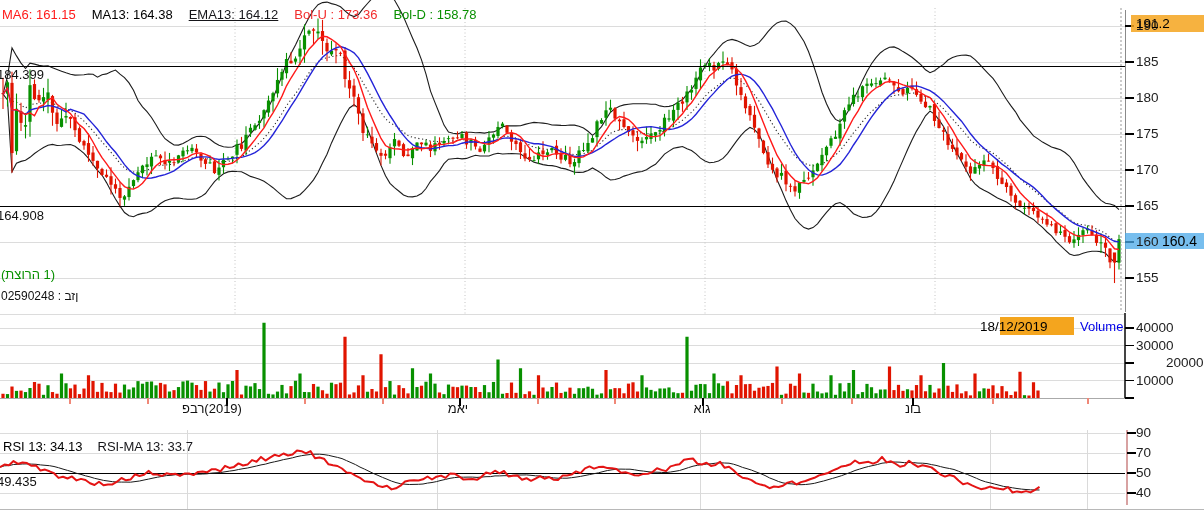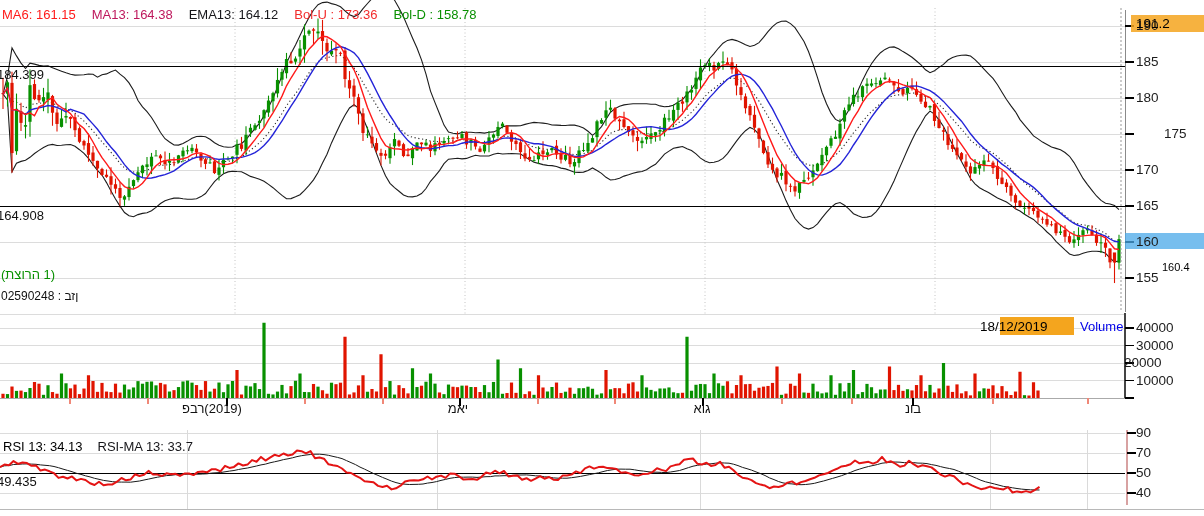--- a/index.html
+++ b/index.html
@@ -821,54 +821,54 @@
       <path d="M0.0 467.1 L4.5 464.5 L9.0 465.2 L13.5 461.1 L18.0 463.9 L22.5 462.5 L27.0 463.1 L31.5 465.8 L36.0 465.4 L40.5 470.6 L45.0 469.6 L49.5 471.3 L54.0 473.2 L58.5 477.9 L63.0 476.8 L67.5 478.5 L72.0 476.4 L76.5 480.4 L81.0 478.9 L85.5 480.0 L90.0 483.2 L94.5 485.0 L99.0 481.7 L103.5 485.3 L108.0 484.5 L112.5 484.4 L117.0 481.7 L121.5 478.0 L126.0 480.3 L130.5 479.6 L135.0 474.3 L139.5 476.0 L144.0 474.7 L148.5 470.9 L153.0 474.5 L157.5 474.6 L162.0 476.0 L166.5 473.3 L171.0 474.3 L175.5 473.8 L180.0 475.9 L184.5 473.6 L189.0 473.5 L193.5 475.1 L198.0 471.9 L202.5 471.6 L207.0 472.3 L211.5 469.3 L216.0 469.3 L220.5 471.4 L225.0 465.8 L229.5 467.9 L234.0 466.9 L238.5 463.4 L243.0 465.5 L247.5 464.6 L252.0 460.1 L256.5 461.7 L261.0 456.9 L265.5 460.6 L270.0 457.7 L274.5 454.8 L279.0 456.1 L283.5 453.5 L288.0 455.5 L292.5 454.6 L297.0 450.4 L301.5 451.2 L306.0 453.4 L310.5 451.1 L315.0 458.3 L319.5 457.5 L324.0 458.7 L328.5 464.3 L333.0 465.3 L337.5 466.0 L342.0 468.5 L346.5 472.5 L351.0 473.0 L355.5 475.6 L360.0 477.8 L364.5 481.3 L369.0 481.7 L373.5 482.3 L378.0 485.9 L382.5 487.0 L387.0 485.8 L391.5 489.4 L396.0 488.3 L400.5 485.7 L405.0 481.5 L409.5 480.5 L414.0 480.2 L418.5 480.5 L423.0 479.3 L427.5 476.5 L432.0 479.5 L436.5 476.7 L441.0 475.6 L445.5 477.9 L450.0 473.6 L454.5 473.7 L459.0 476.3 L463.5 479.6 L468.0 479.3 L472.5 479.0 L477.0 479.8 L481.5 476.8 L486.0 472.5 L490.5 473.8 L495.0 470.7 L499.5 473.3 L504.0 471.0 L508.5 476.4 L513.0 475.8 L517.5 475.6 L522.0 479.7 L526.5 478.2 L531.0 480.8 L535.5 478.6 L540.0 476.2 L544.5 478.7 L549.0 477.0 L553.5 479.7 L558.0 480.0 L562.5 475.6 L567.0 475.5 L571.5 474.6 L576.0 471.4 L580.5 473.1 L585.0 468.4 L589.5 466.4 L594.0 468.6 L598.5 467.1 L603.0 466.7 L607.5 468.1 L612.0 468.3 L616.5 469.0 L621.0 472.7 L625.5 472.3 L630.0 473.6 L634.5 475.2 L639.0 475.4 L643.5 473.9 L648.0 473.7 L652.5 472.1 L657.0 468.3 L661.5 469.9 L666.0 471.1 L670.5 466.4 L675.0 465.1 L679.5 464.3 L684.0 459.8 L688.5 459.1 L693.0 458.5 L697.5 463.8 L702.0 464.5 L706.5 462.8 L711.0 465.9 L715.5 464.9 L720.0 461.7 L724.5 467.7 L729.0 466.7 L733.5 470.3 L738.0 474.7 L742.5 477.8 L747.0 478.4 L751.5 480.1 L756.0 483.1 L760.5 484.6 L765.0 485.6 L769.5 488.2 L774.0 486.5 L778.5 487.0 L783.0 485.8 L787.5 482.6 L792.0 481.4 L796.5 484.5 L801.0 482.1 L805.5 481.0 L810.0 479.2 L814.5 477.8 L819.0 475.4 L823.5 474.3 L828.0 473.0 L832.5 470.6 L837.0 468.8 L841.5 466.4 L846.0 465.7 L850.5 464.2 L855.0 460.5 L859.5 463.3 L864.0 462.5 L868.5 461.8 L873.0 463.7 L877.5 461.8 L882.0 456.9 L886.5 462.4 L891.0 461.3 L895.5 463.7 L900.0 466.8 L904.5 465.6 L909.0 460.8 L913.5 464.2 L918.0 466.9 L922.5 465.2 L927.0 466.2 L931.5 467.4 L936.0 470.9 L940.5 474.6 L945.0 476.6 L949.5 475.0 L954.0 476.3 L958.5 480.4 L963.0 484.2 L967.5 483.1 L972.0 485.4 L976.5 487.3 L981.0 489.2 L985.5 488.2 L990.0 486.6 L994.5 488.0 L999.0 488.8 L1003.5 489.4 L1008.0 487.1 L1012.5 492.5 L1017.0 491.4 L1021.5 492.3 L1026.0 491.1 L1030.5 492.4 L1035.0 489.8 L1039.5 486.9" fill="none" stroke="#e41414" stroke-width="2" stroke-linejoin="round"></path>
       <line x1="0" y1="509" x2="1204" y2="509" stroke="#b8b8b8" stroke-width="1" shape-rendering="crispEdges"></line>
       <line x1="1127" y1="430" x2="1127" y2="505" stroke="#d8a2a2" stroke-width="1.2" shape-rendering="crispEdges"></line>
       <line x1="1127" y1="433" x2="1136" y2="433" stroke="#000" stroke-width="1.2" shape-rendering="crispEdges"></line>
       <line x1="1127" y1="453" x2="1136" y2="453" stroke="#000" stroke-width="1.2" shape-rendering="crispEdges"></line>
       <line x1="1127" y1="473" x2="1136" y2="473" stroke="#000" stroke-width="1.2" shape-rendering="crispEdges"></line>
       <line x1="1127" y1="493" x2="1136" y2="493" stroke="#000" stroke-width="1.2" shape-rendering="crispEdges"></line>
     </svg>
 
   <div class="legend">
-    <span style="color: rgb(255, 26, 26);">MA6: 161.15</span><span style="color: #be185d; margin-top: 28px;">MA13: 164.38</span><span style="color: rgb(22, 22, 26);">EMA13: 164.12</span><span style="color: rgb(242, 44, 44);">Bol-U : 173.36</span><span style="color: rgb(8, 144, 0);">Bol-D : 158.78</span>
+    <span style="color: rgb(255, 26, 26);">MA6: 161.15</span><span style="color: #000000; margin-top: 28px;">MA13: 164.38</span><span style="color: rgb(22, 22, 26); text-decoration: underline;">EMA13: 164.12</span><span style="color: rgb(242, 44, 44);">Bol-U : 173.36</span><span style="color: rgb(8, 144, 0);">Bol-D : 158.78</span>
   </div>
 
   <div class="lbl" style="left:-3px;top:67px;">184.399</div>
   <div class="lbl" style="left:-3px;top:208px;">164.908</div>
 
   <div class="lbl bidi" style="left: 1px; top: 267px; color: rgb(8, 144, 0);">(תצורה 1)</div>
   <div class="lbl bidi" style="left:1px;top:289px;font-size:12px;">02590248 : בזן</div>
 
   <div class="tag" id="crosshair-price-tag-bg" style="left: 1131px; top: 15px; width: 73px; height: 17px; background: rgba(244, 165, 30, 0.85);"></div>
   <div class="tag-text" style="left:1136px;top:16px;">191.2</div>
 
   <div class="tag" id="last-price-tag-bg" style="left: 1125px; top: 233px; width: 79px; height: 16px; background: rgba(74, 168, 232, 0.75);"></div>
-  <div class="tag-text" style="left:1162px;top:233px;font-size:11px;margin-top:28px;">160.4</div>
+  <div class="tag-text" style="left:1162px;top:233px;font-size:14px;">160.4</div>
 
   <div class="tag" id="date-tag-bg" style="left: 1000px; top: 317px; width: 74px; height: 18px; background: rgb(244, 165, 30);"></div>
   <div class="tag-text" style="left:980px;top:319px;">18/12/2019</div>
   <div class="lbl" style="left: 1080px; top: 319px; color: rgb(0, 0, 232);">Volume</div>
 
   <div class="rsi-legend">
     <span style="color: #000000;">RSI 13: 34.13</span><span style="color: rgb(22, 22, 26);">RSI-MA 13: 33.7</span>
   </div>
   <div class="lbl" style="left:-3px;top:474px;">49.435</div>
 <div class="tick-label" style="left: 1136px; top: 18px;">190</div>
     <div class="tick-label" style="left: 1136px; top: 54px;">185</div>
     <div class="tick-label" style="left: 1136px; top: 90px;">180</div>
-    <div class="tick-label" style="left: 1136px; top: 126px; margin-left: 28px;">175</div>
+    <div class="tick-label" style="left: 1136px; top: 126px;">175</div>
     <div class="tick-label" style="left: 1136px; top: 162px;">170</div>
     <div class="tick-label" style="left: 1136px; top: 198px;">165</div>
     <div class="tick-label" style="left: 1136px; top: 234px;">160</div>
     <div class="tick-label" style="left: 1136px; top: 270px;">155</div>
     <div class="tick-label" style="left: 1136px; top: 320px;">40000</div>
     <div class="tick-label" style="left: 1136px; top: 337.5px;">30000</div>
-    <div class="tick-label" style="left: 1124px; top: 355px;">20000</div>
+    <div class="tick-label" style="left: 1166px; top: 355px;">20000</div>
     <div class="tick-label" style="left: 1136px; top: 372.5px;">10000</div>
     <div class="tick-label" style="left: 1136px; top: 425px;">90</div>
     <div class="tick-label" style="left: 1136px; top: 445px;">70</div>
     <div class="tick-label" style="left: 1136px; top: 465px;">50</div>
     <div class="tick-label" style="left: 1136px; top: 485px;">40</div>
     <div class="xlab bidi" style="left: 162px; top: 401px;">פבר(2019)</div>
     <div class="xlab bidi" style="left: 408px; top: 401px;">מאי</div>
     <div class="xlab bidi" style="left: 652px; top: 401px;">אוג</div>
     <div class="xlab bidi" style="left: 863px; top: 401px;">נוב</div>
   </div>

